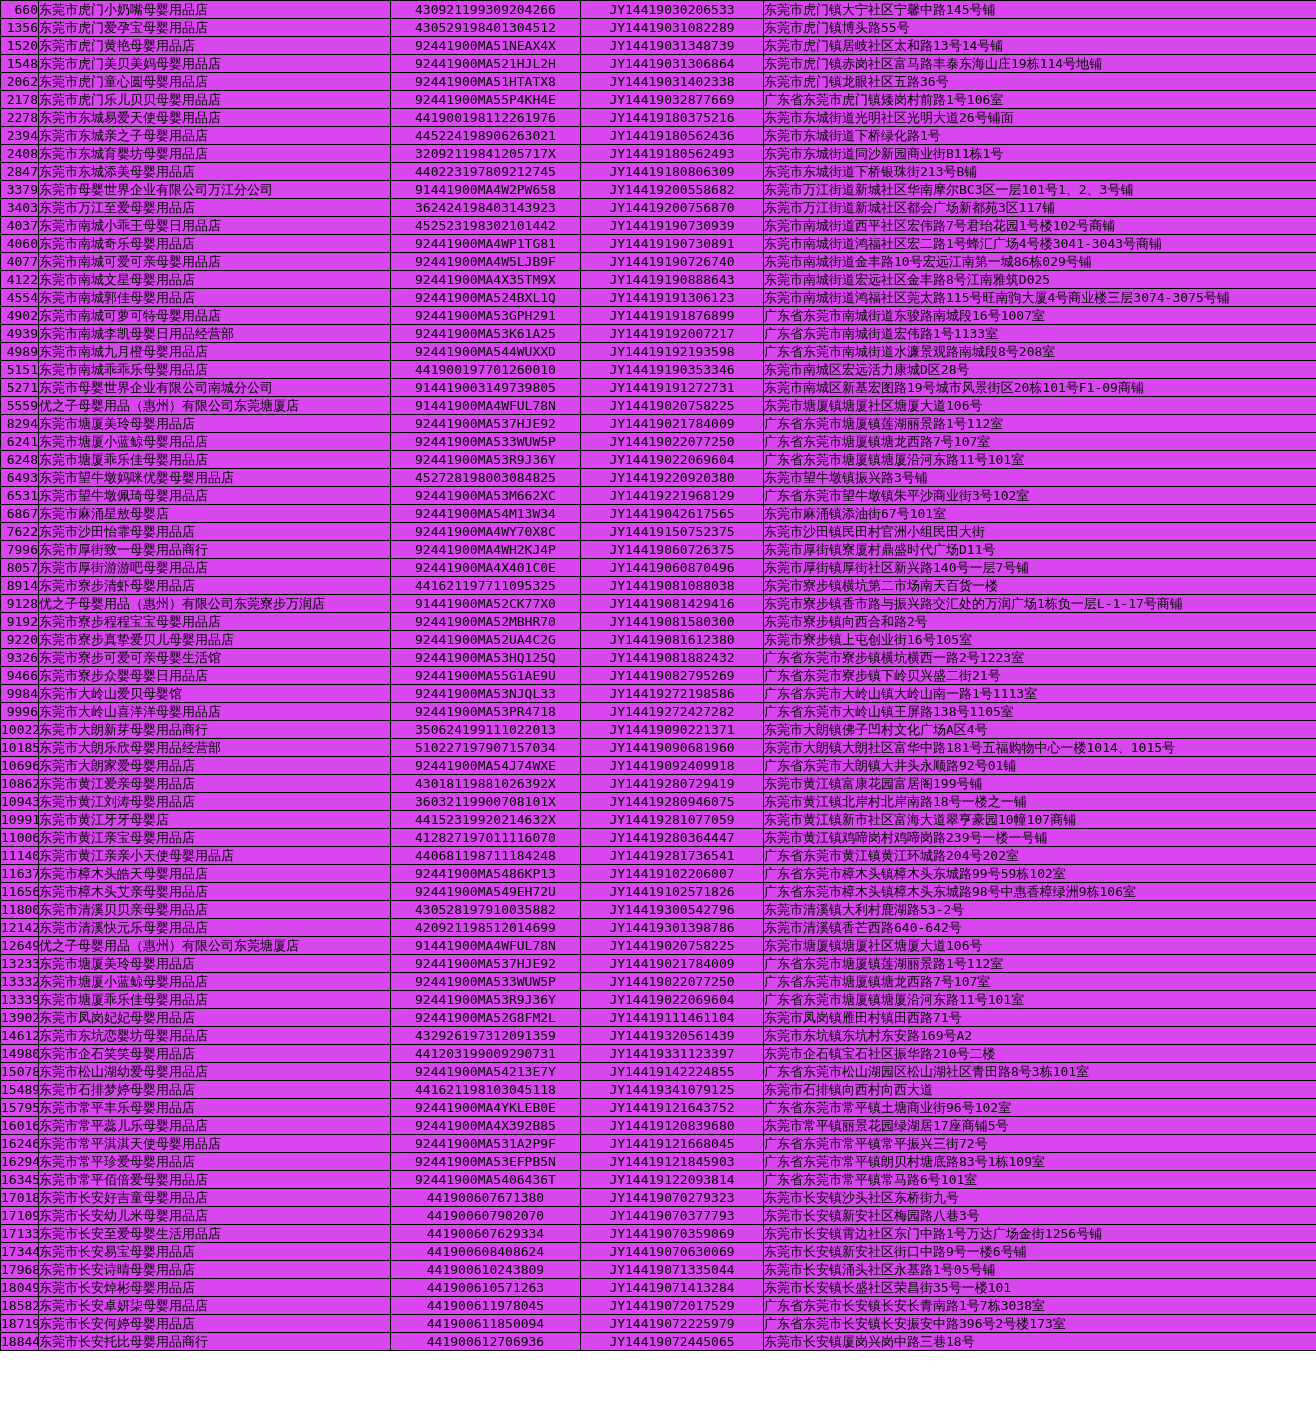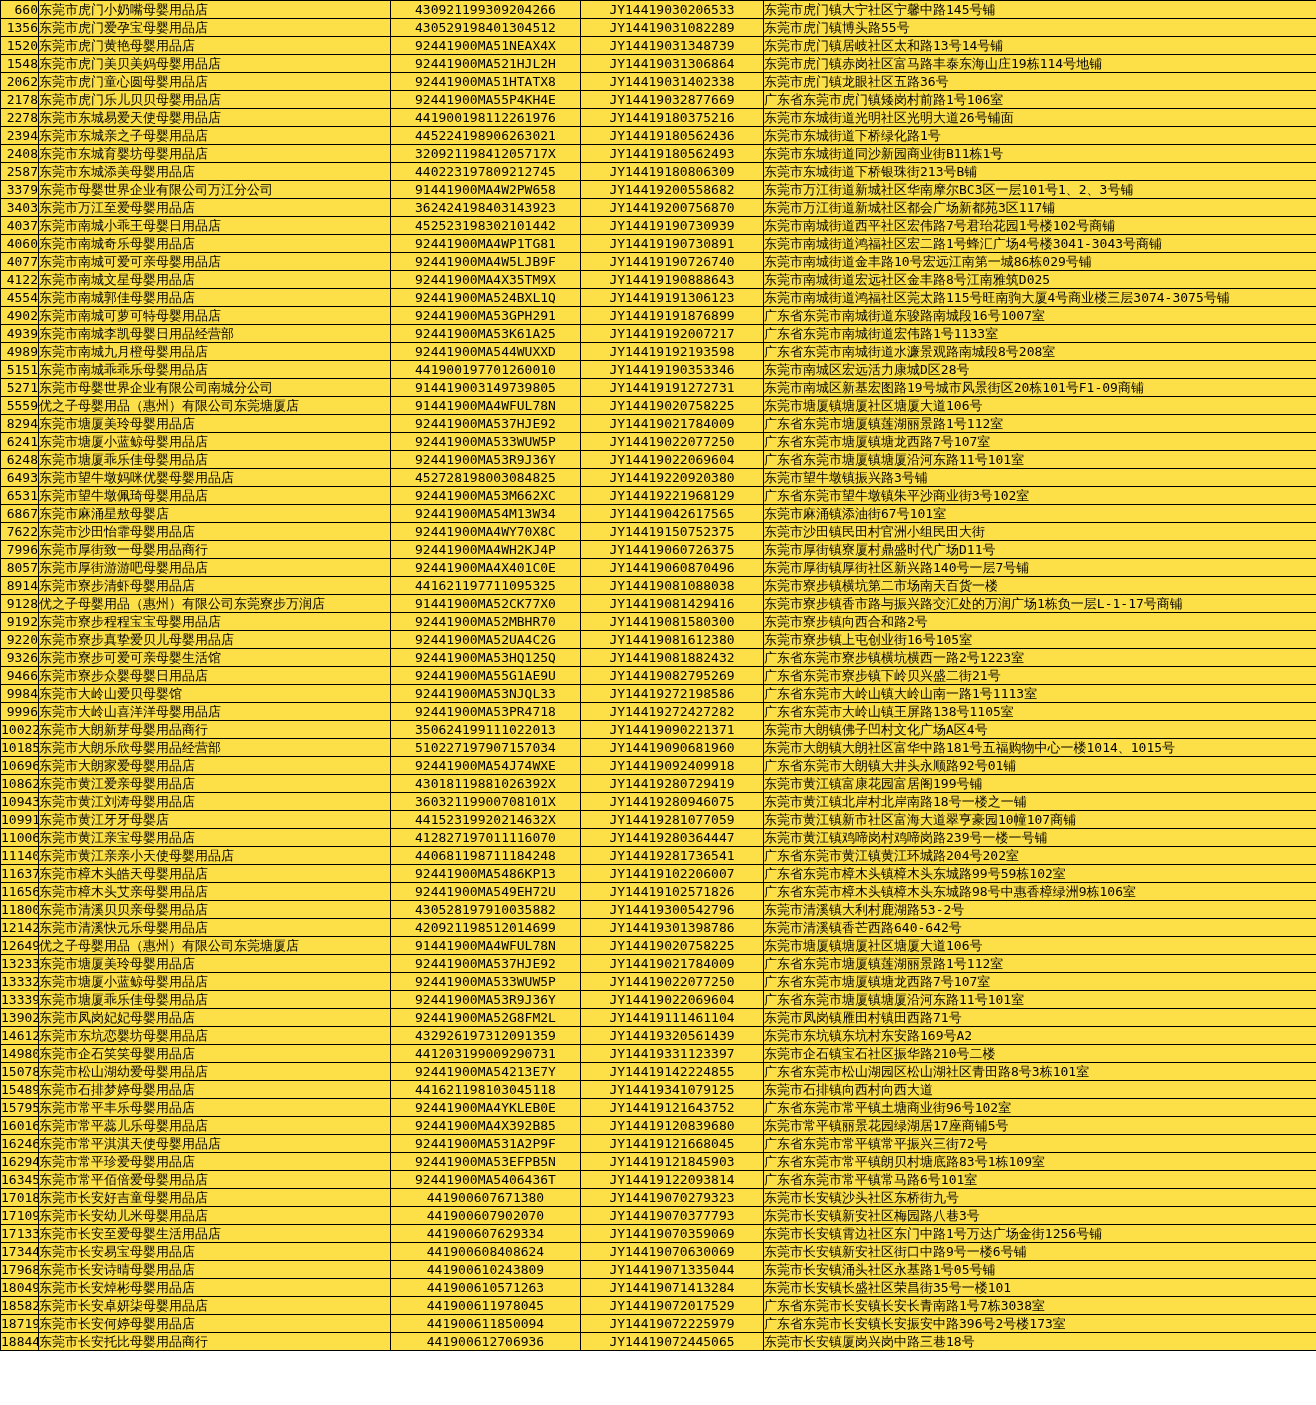--- a/index.html
+++ b/index.html
@@ -11,21 +11,21 @@
     width: 1316px;
     height: 1405px;
     overflow: hidden;
     font-family: "DejaVu Sans Mono", monospace;
     color: #000000;
   }
   table.registry {
     border-collapse: collapse;
     table-layout: fixed;
     width: 1316px;
-    background: #fde047;
+    background: #d946ef;
   }
   table.registry td {
     border: 1px solid #000000;
     height: 16px;
     font-size: 13px;
     line-height: 16px;
     padding: 0;
     white-space: nowrap;
     overflow: hidden;
     vertical-align: middle;
@@ -106,21 +106,21 @@
         <td class="c-addr">东莞市东城街道下桥绿化路1号</td>
       </tr>
       <tr>
         <td class="c-serial">2408</td>
         <td class="c-name">东莞市东城育婴坊母婴用品店</td>
         <td class="c-reg">32092119841205717X</td>
         <td class="c-lic">JY14419180562493</td>
         <td class="c-addr">东莞市东城街道同沙新园商业街B11栋1号</td>
       </tr>
       <tr>
-        <td class="c-serial">2587</td>
+        <td class="c-serial">2847</td>
         <td class="c-name">东莞市东城添美母婴用品店</td>
         <td class="c-reg">440223197809212745</td>
         <td class="c-lic">JY14419180806309</td>
         <td class="c-addr">东莞市东城街道下桥银珠街213号B铺</td>
       </tr>
       <tr>
         <td class="c-serial">3379</td>
         <td class="c-name">东莞市母婴世界企业有限公司万江分公司</td>
         <td class="c-reg">91441900MA4W2PW658</td>
         <td class="c-lic">JY14419200558682</td>

